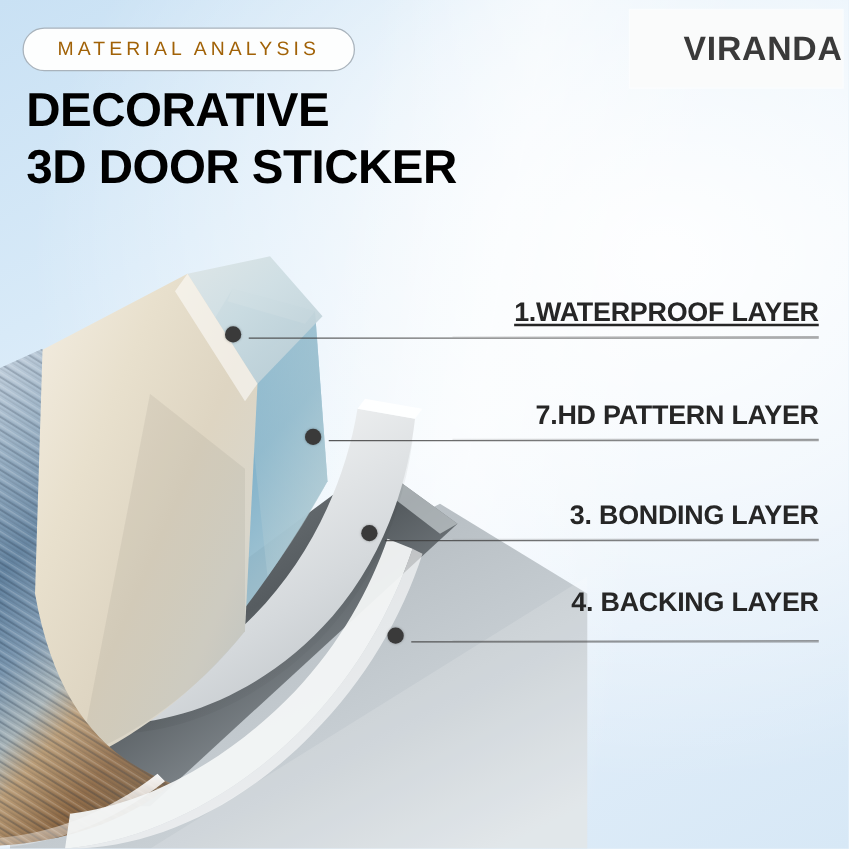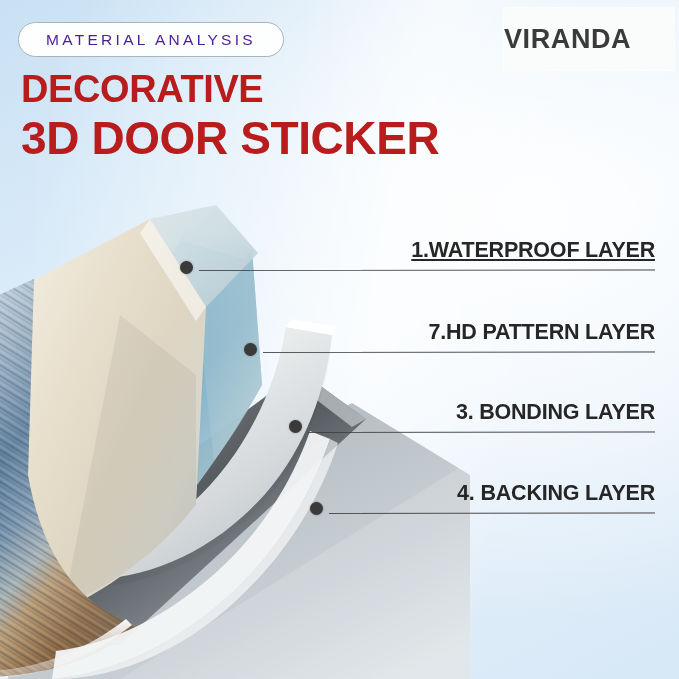--- a/index.html
+++ b/index.html
@@ -26,35 +26,35 @@
   
   .badge {
     position:absolute; left:18px; top:22px;
     width:266px; height:35px;
     border:1.3px solid #a9b3bc; border-radius:19px;
     background:#fdfefe;
     display:flex; align-items:center; justify-content:center;
     box-sizing:border-box;
   }
   .badge span {
-    font-size:15.5px; letter-spacing:3.3px; color:#4c1d95;
+    font-size:15.5px; letter-spacing:3.3px; color:#a16207;
     font-weight:400; white-space:nowrap;
   }
   .headline {
     position:absolute; left:21px; top:70px;
-    color:#b91c1c; font-weight:bold; letter-spacing:-0.4px;
+    color:#000000; font-weight:bold; letter-spacing:-0.4px;
     line-height:1.02;
   }
   .headline .l1 { display:block; font-size:38px; }
-  .headline .l2 { display:block; font-size:46px; margin-top:6px; }
+  .headline .l2 { display:block; font-size:38px; margin-top:6px; }
 
   .logo-box {
     position:absolute; left:504px; top:8px; width:170px; height:62px;
     background:#fafbfb;
-    display:flex; align-items:center; justify-content:flex-start;
+    display:flex; align-items:center; justify-content:flex-end;
     box-shadow:0 0 0 1px rgba(255,255,255,0.6);
   }
   .logo-box span {
     font-size:27px; font-weight:bold; color:#3a3a3a; letter-spacing:0.6px;
   }
 
   
   .art { position:absolute; left:0; top:175px; width:470px; height:504px; }
   .art svg { display:block; }
   .dot {
@@ -252,17 +252,17 @@
       <div class="dot" style="left: 244px; top: 343px;"></div>
       <div class="leader" style="left: 263px; top: 352px; width: 392px;"></div>
       <div class="lbl" style="top: 320px;">7.HD PATTERN LAYER</div>
       <div class="lbl-rule" style="top: 351px; width: 293px;"></div>
       <div class="dot" style="left: 289px; top: 420px;"></div>
       <div class="leader" style="left: 308px; top: 432px; width: 347px;"></div>
       <div class="lbl" style="top: 400px; margin-left: 32px;">3. BONDING LAYER</div>
       <div class="lbl-rule" style="top: 431px; width: 293px;"></div>
       <div class="dot" style="left: 310px; top: 502px;"></div>
       <div class="leader" style="left: 329px; top: 513px; width: 326px;"></div>
-      <div class="lbl" style="top: 481px;">4. BACKING LAYER</div>
+      <div class="lbl" style="top: 470px;">4. BACKING LAYER</div>
       <div class="lbl-rule" style="top: 512px; width: 293px;"></div>
     </div>
 
 </div>
 
 </body></html>

